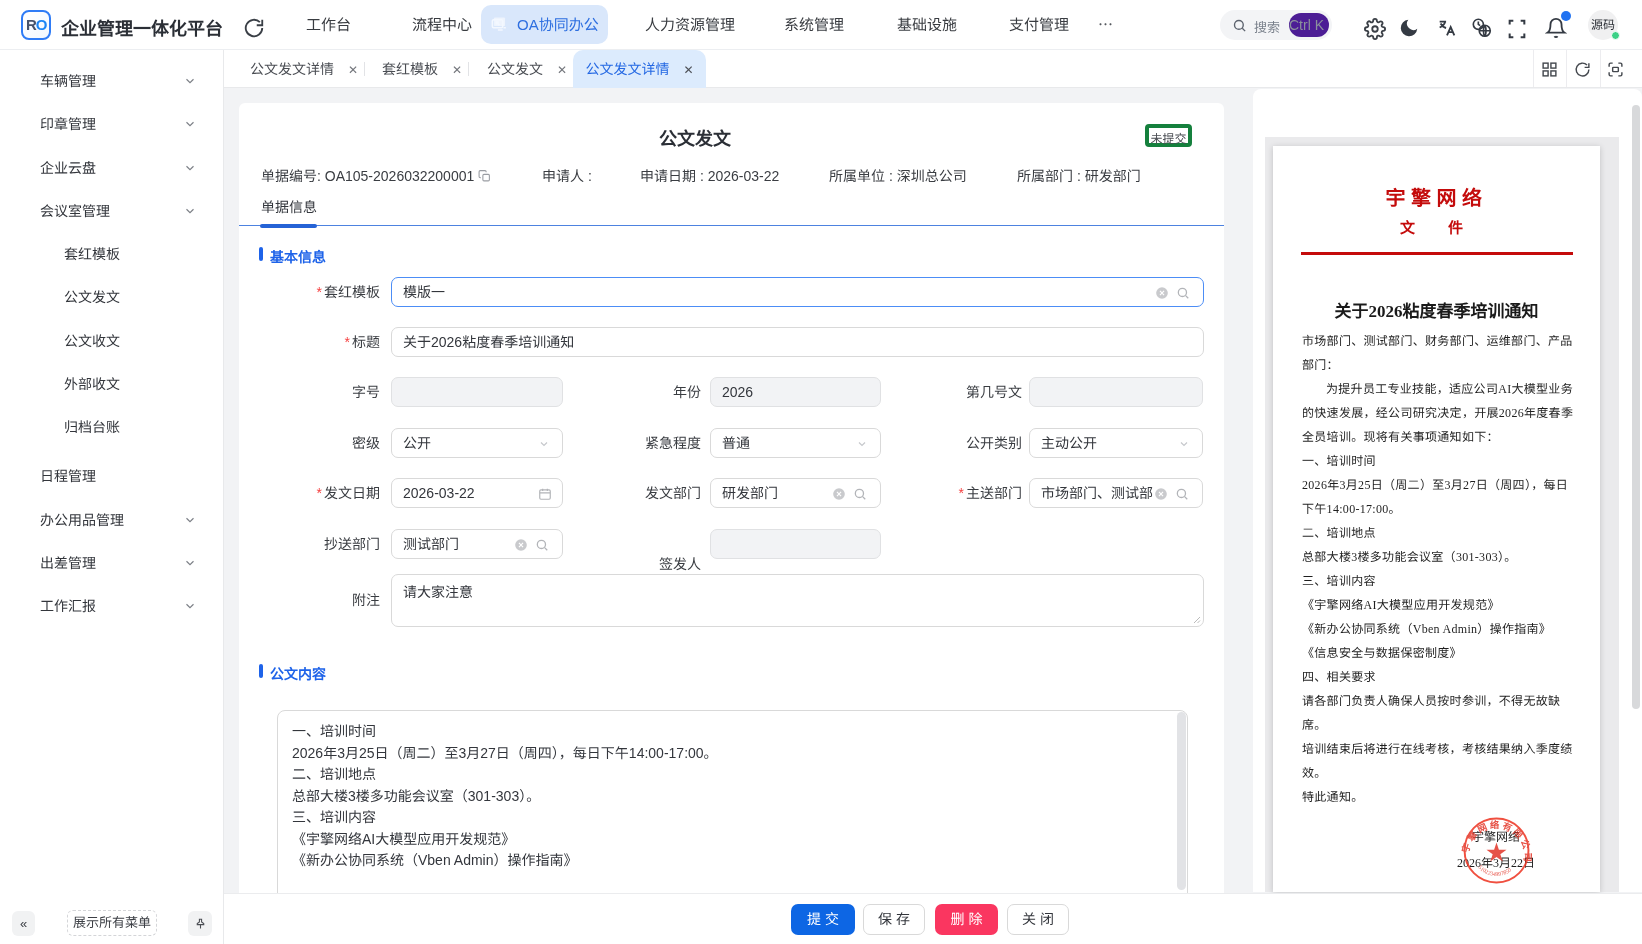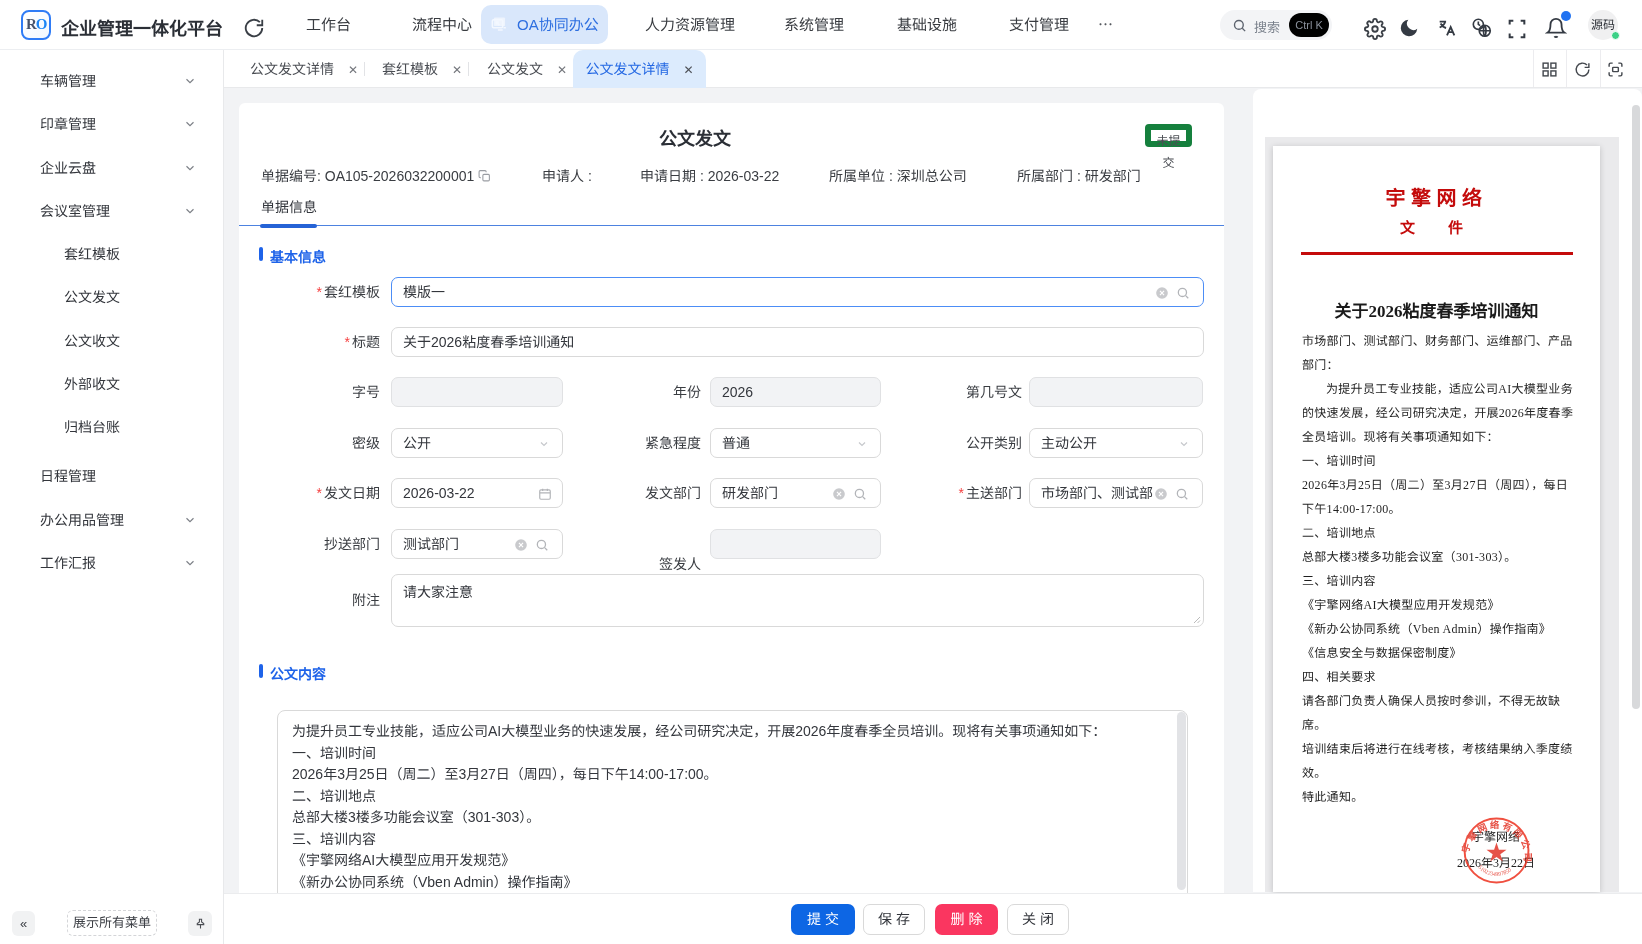--- a/index.html
+++ b/index.html
@@ -1,49 +1,49 @@
 <!DOCTYPE html>
 <html lang="zh-CN"><head>
 <meta charset="utf-8">
 <title>企业管理一体化平台</title>
 <style>
 *{margin:0;padding:0;box-sizing:border-box;}
 html,body{width:1642px;height:944px;overflow:hidden;font-family:"Liberation Sans",sans-serif;background:#f2f3f5;color:#333;}
 
 #topbar{position:absolute;left:0;top:0;width:1642px;height:50px;background:#fff;border-bottom:1px solid #eceef1;z-index:30;}
 #logo{position:absolute;left:21px;top:10px;width:30px;height:30px;border-radius:8px;border:2.5px solid #2f7cf6;background:linear-gradient(135deg,#fff, #f2f8ff);}
-#logo span{position:absolute;left:3px;top:4px;font-size:15px;font-weight:bold;color:#47536b;letter-spacing:-1px;font-family:Liberation Serif, serif;}
+#logo span{position:absolute;left:3px;top:4px;font-size:15px;font-weight:bold;color:#47536b;letter-spacing:-1px;}
 #logo b{color:#1d86f5;}
 #brand{position:absolute;left:61px;top:14px;font-size:18px;font-weight:bold;color:#2b2f36;}
 .navitem{position:absolute;top:0;height:50px;line-height:50px;font-size:15px;color:#393c41;white-space:nowrap;}
 #oapill{position:absolute;left:481px;top:5px;width:127px;height:39px;background:#d9e7fb;border-radius:10px;color:#2e6fe0;font-size:15px;line-height:39px;padding-left:36px;}
 #searchbox{position:absolute;left:1220px;top:10px;width:112px;height:30px;border-radius:15px;background:#f3f4f6;}
 #searchbox .st{position:absolute;left:34px;top:7px;font-size:13px;color:#787f8a;}
-#ctrlk{position:absolute;right:3px;top:3px;width:40px;height:24px;background:#000000;border-radius:12px;font-size:11px;color:#8b919c;text-align:center;line-height:24px;}
+#ctrlk{position:absolute;right:3px;top:3px;width:40px;height:24px;background:#4c1d95;border-radius:12px;font-size:14px;color:#8b919c;text-align:left;line-height:24px;}
 .hicon{position:absolute;top:14px;width:22px;height:22px;color:#3f4349;}
 #avatar{position:absolute;left:1588px;top:10px;width:30px;height:30px;border-radius:50%;background:#f0f0f1;text-align:center;line-height:30px;font-size:12px;color:#2b2f36;}
 #avatar i{position:absolute;right:-2px;bottom:0px;width:9px;height:9px;border-radius:50%;background:#3bd186;border:1.5px solid #fff;font-style:normal;}
 #belldot{position:absolute;left:1561px;top:11px;width:10px;height:10px;border-radius:50%;background:#2173f1;}
 
 #sidebar{position:absolute;left:0;top:50px;width:224px;height:894px;background:#fff;border-right:1px solid #e8e9eb;z-index:20;}
 .mi{position:relative;height:40px;margin:0 8px 3.3px 8px;line-height:40px;font-size:14px;color:#33363c;}
 .mi .tx{position:absolute;left:32px;}
 .mi .tx2{position:absolute;left:56px;}
 .mi svg{position:absolute;right:18px;top:13px;}
 
 #tabbar{position:absolute;left:224px;top:50px;width:1418px;height:38px;background:#fff;border-bottom:1px solid #e8e9eb;z-index:25;}
 .tb{position:absolute;top:0;height:38px;line-height:38px;font-size:14px;color:#4b4e54;}
 .tbx{display:inline-block;margin-left:14px;font-size:12px;color:#73767c;}
 .tbsep{position:absolute;top:12px;width:1px;height:14px;background:#e2e3e6;}
 #tbactive{position:absolute;left:349px;top:0;width:133px;height:38px;background:#dcebfd;border-radius:10px 10px 0 0;color:#2468e3;line-height:38px;text-align:center;font-size:14px;}
 .tbicon{position:absolute;top:11px;width:17px;height:17px;color:#44484e;}
 
 #card{position:absolute;left:239px;top:103px;width:985px;height:841px;background:#fff;border-radius:6px;z-index:5;}
 #cardtitle{position:absolute;left:0;top:21px;width:912px;text-align:center;font-size:18px;font-weight:bold;color:#2b2f36;}
-#badge{position:absolute;left:906px;top:21px;width:47px;height:23px;border:6px solid #15803d;border-radius:4px;font-size:12px;color:#4b4e54;text-align:center;line-height:22px;}
+#badge{position:absolute;left:906px;top:21px;width:47px;height:23px;border:4px solid #15803d;border-radius:4px;font-size:12px;color:#4b4e54;text-align:center;line-height:22px;}
 .meta{position:absolute;top:167px;font-size:14px;color:#3a3d42;}
 .sechead{position:absolute;left:20px;font-size:14px;font-weight:bold;color:#1e63e9;}
 .sechead i{position:absolute;left:0;top:1px;width:3.5px;height:14px;background:#1e63e9;border-radius:2px;font-style:normal;}
 .sechead span{margin-left:11px;}
 .flabel{position:absolute;font-size:14px;color:#3a3d42;text-align:right;}
 .flabel em{color:#f53f3f;font-style:normal;margin-right:2px;}
 .finput{position:absolute;height:30px;border:1px solid #d9d9d9;border-radius:7px;background:#fff;font-size:14px;color:#33363c;line-height:28px;padding-left:11px;}
 .fdis{background:#f2f3f5;border-color:#e0e1e3;}
 .ficons{position:absolute;right:13px;top:8px;display:flex;gap:7px;}
 .fchev{position:absolute;right:12px;top:9px;}
@@ -176,20 +176,26 @@
   <div class="mi" style="margin-top:9px;">
       <span class="tx">日程管理</span>
     </div>
   <div class="mi">
       <span class="tx">办公用品管理</span>
       <svg width="14" height="14" viewBox="0 0 24 24" fill="none" stroke="#7d8087" stroke-width="2">
         <path d="M6 9l6 6 6-6"></path>
       </svg>
     </div>
   <div class="mi">
+      <span class="tx">出差管理</span>
+      <svg width="14" height="14" viewBox="0 0 24 24" fill="none" stroke="#7d8087" stroke-width="2">
+        <path d="M6 9l6 6 6-6"></path>
+      </svg>
+    </div>
+  <div class="mi">
       <span class="tx">工作汇报</span>
       <svg width="14" height="14" viewBox="0 0 24 24" fill="none" stroke="#7d8087" stroke-width="2">
         <path d="M6 9l6 6 6-6"></path>
       </svg>
     </div>
   <div style="position:absolute;left:12px;top:861px;width:23px;height:25px;background:#f1f2f3;border-radius:6px;text-align:center;line-height:25px;color:#3c3f45;font-size:13px;">«</div>
   <div style="position:absolute;left:67px;top:860px;width:90px;height:26px;border:1px dashed #d4d5d8;border-radius:6px;text-align:center;line-height:24px;color:#3c3f45;font-size:13px;">展示所有菜单</div>
   <div style="position:absolute;left:188px;top:861px;width:24px;height:25px;background:#f1f2f3;border-radius:6px;text-align:center;color:#3c3f45;">
     <svg width="13" height="13" viewBox="0 0 24 24" fill="none" stroke="#4b4e54" stroke-width="2" style="margin-top:6px;">
         <path d="M9 4h6M10 4v5l-4 3v2h12v-2l-4-3V4M12 14v7"></path>
@@ -335,21 +341,20 @@
 
   <div class="flabel" style="left:0;width:141px;top:471px;line-height:53px;">附注</div>
   <div class="finput" style="left:152px;top:471px;width:813px;height:53px;line-height:20px;padding-top:7px;">请大家注意
     <svg style="position:absolute;right:2px;bottom:2px;" width="8" height="8" viewBox="0 0 8 8" stroke="#bbb" stroke-width="1">
         <path d="M7 1L1 7M7 4.5L4.5 7" fill="none"></path>
       </svg>
   </div>
 
   <div class="sechead" style="top:560px;"><i></i><span>公文内容</span></div>
   <div id="bigta">
-    <div>为提升员工专业技能，适应公司AI大模型业务的快速发展，经公司研究决定，开展2026年度春季全员培训。现将有关事项通知如下：</div>
     <div>一、培训时间</div>
     <div>2026年3月25日（周二）至3月27日（周四），每日下午14:00-17:00。</div>
     <div>二、培训地点</div>
     <div>总部大楼3楼多功能会议室（301-303）。</div>
     <div>三、培训内容</div>
     <div>《宇擎网络AI大模型应用开发规范》</div>
     <div>《新办公协同系统（Vben Admin）操作指南》</div>
     <div id="tascroll"></div>
   </div>
 </div>

